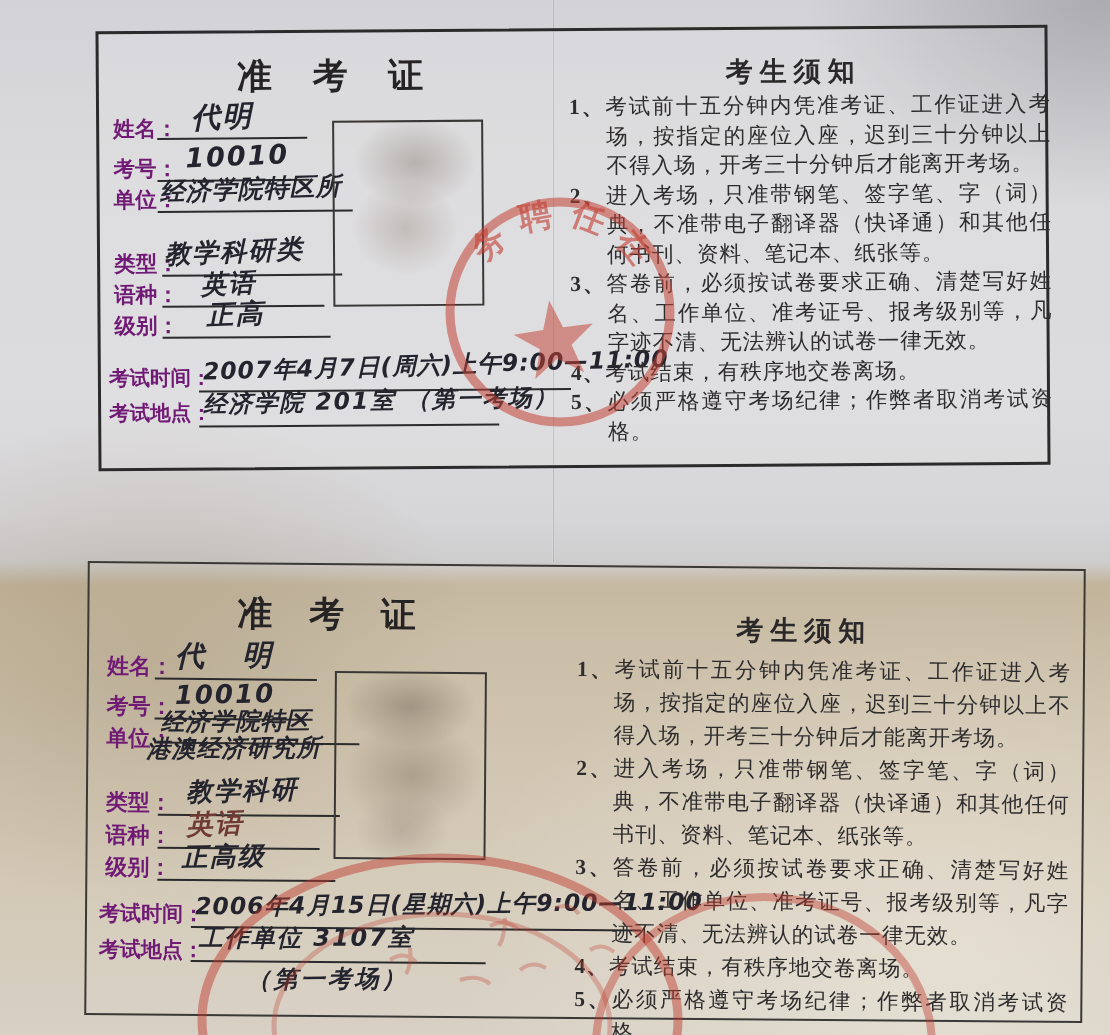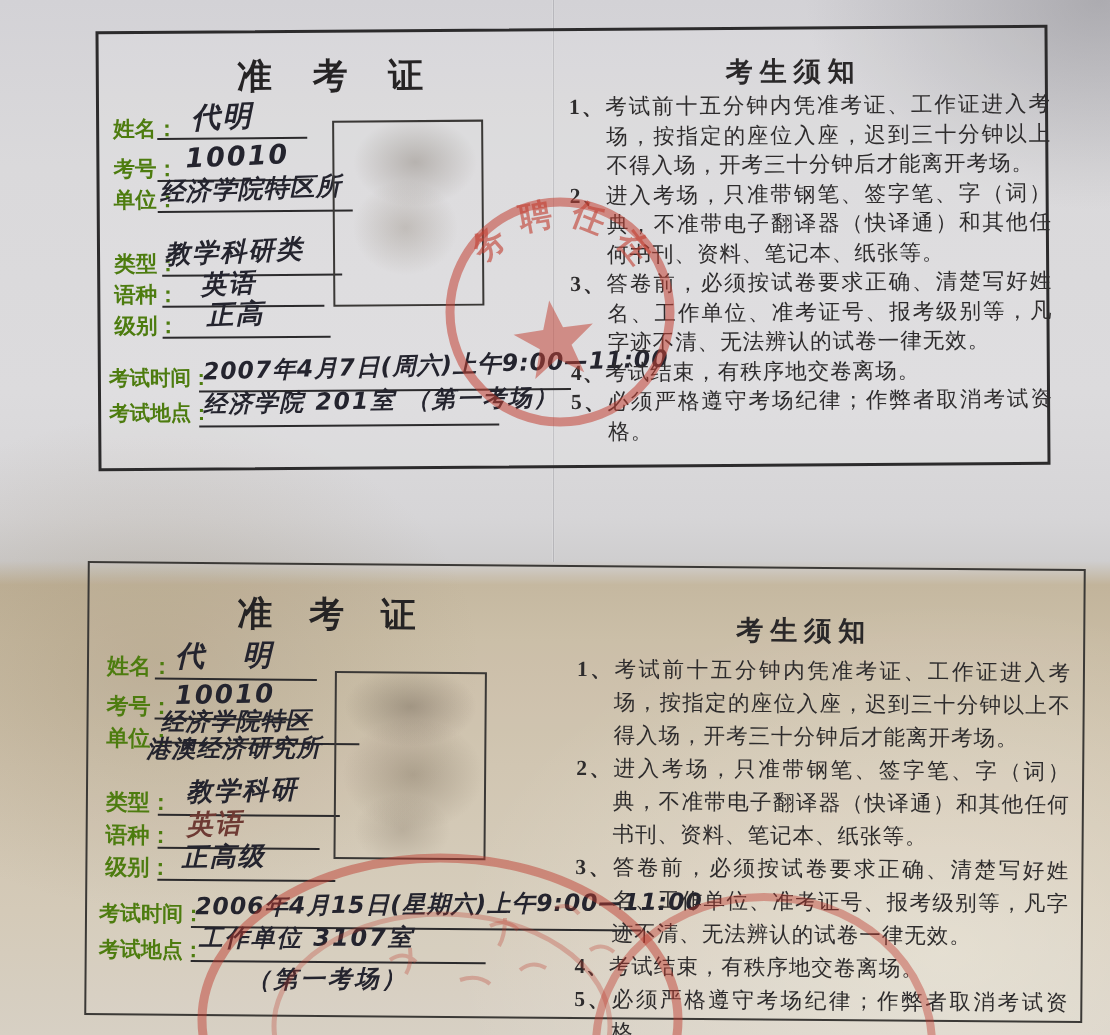--- a/index.html
+++ b/index.html
@@ -23,21 +23,21 @@
     position:absolute;font-weight:700;font-size:35px;letter-spacing:16px;
     color:#252324;white-space:nowrap;
   }
   .notice-title{
     position:absolute;font-weight:700;font-size:27px;letter-spacing:7px;
     color:#2a2829;text-align:center;white-space:nowrap;
   }
   .notice-list{position:absolute;color:#2e2c2d;}
   .notice-item{padding-left:37px;text-indent:-37px;text-align:justify;}
   .notice-item .num{font-weight:700;}
-  .lbl{position:absolute;font-weight:700;color:#4d7c0f;white-space:nowrap;}
+  .lbl{position:absolute;font-weight:700;color:#701a75;white-space:nowrap;}
   .photo-box{
     position:absolute;border:2.5px solid #3a3836;
     background:
       radial-gradient(ellipse 60% 35% at 55% 22%, rgba(120,110,98,.38), rgba(120,110,98,0) 70%),
       radial-gradient(ellipse 55% 40% at 48% 58%, rgba(128,116,100,.30), rgba(128,116,100,0) 65%);
   }
   .photo-box2{
     background:
       radial-gradient(ellipse 62% 30% at 50% 18%, rgba(110,98,84,.45), rgba(110,98,84,0) 72%),
       radial-gradient(ellipse 70% 45% at 52% 55%, rgba(120,106,88,.40), rgba(120,106,88,0) 68%),

